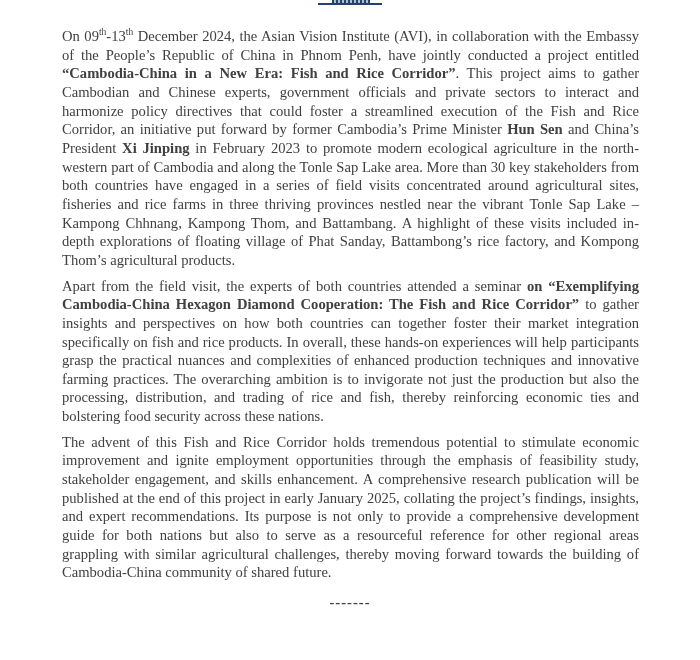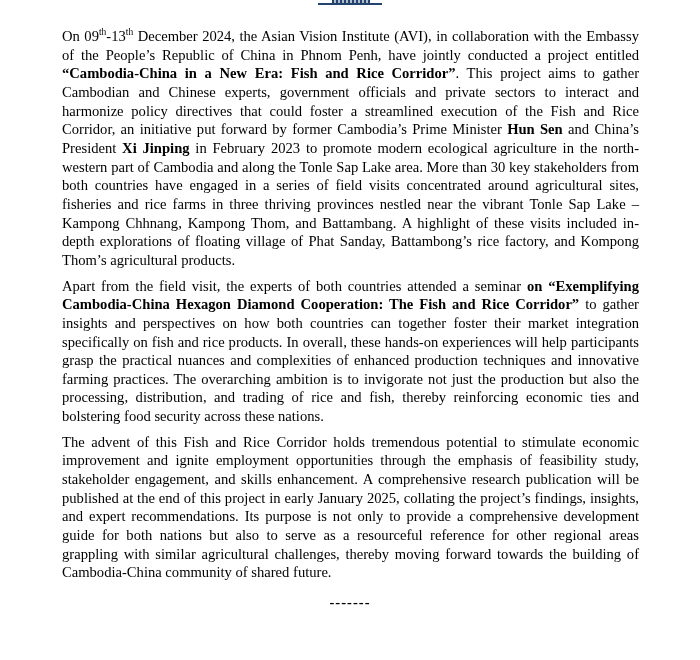--- a/index.html
+++ b/index.html
@@ -7,21 +7,21 @@
     padding: 0;
     background: #ffffff;
   }
   .page {
     position: relative;
     width: 700px;
     height: 660px;
     background: #ffffff;
     overflow: hidden;
     font-family: "Liberation Serif", serif;
-    color: #000000;
+    color: #404040;
   }
   
   .logo-fragment {
     position: absolute;
     left: 318px;
     top: 0;
     width: 64px;
     height: 5px;
     border-bottom: 2px solid #24426e;
     box-sizing: border-box;

